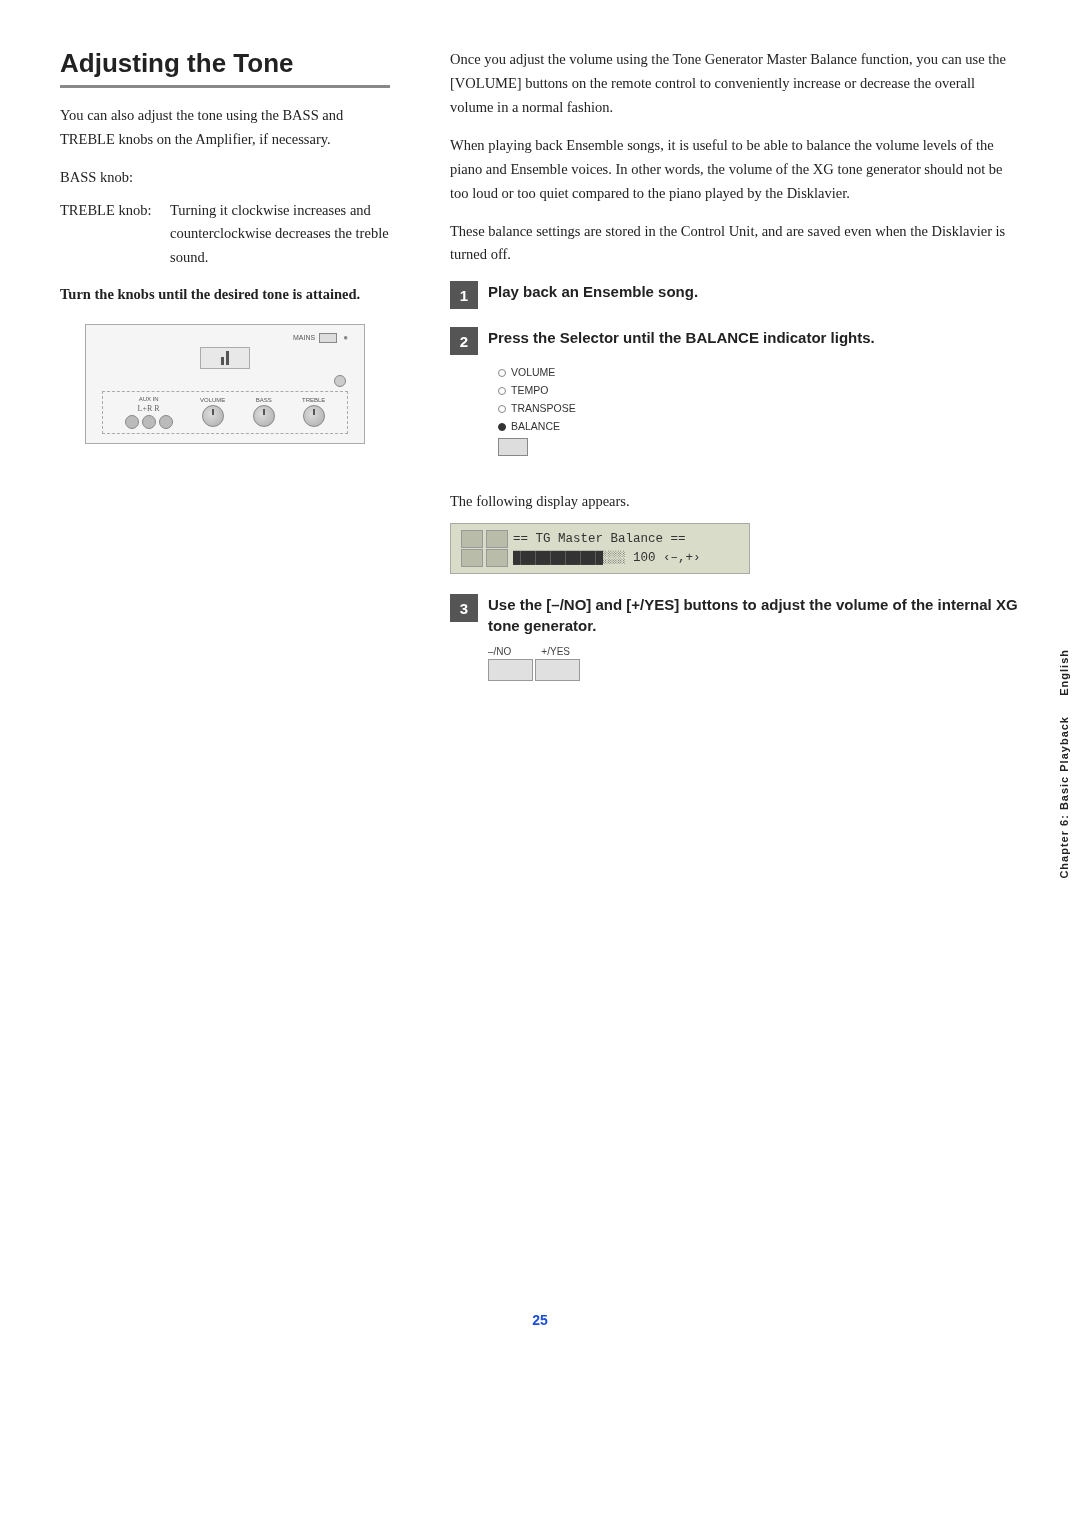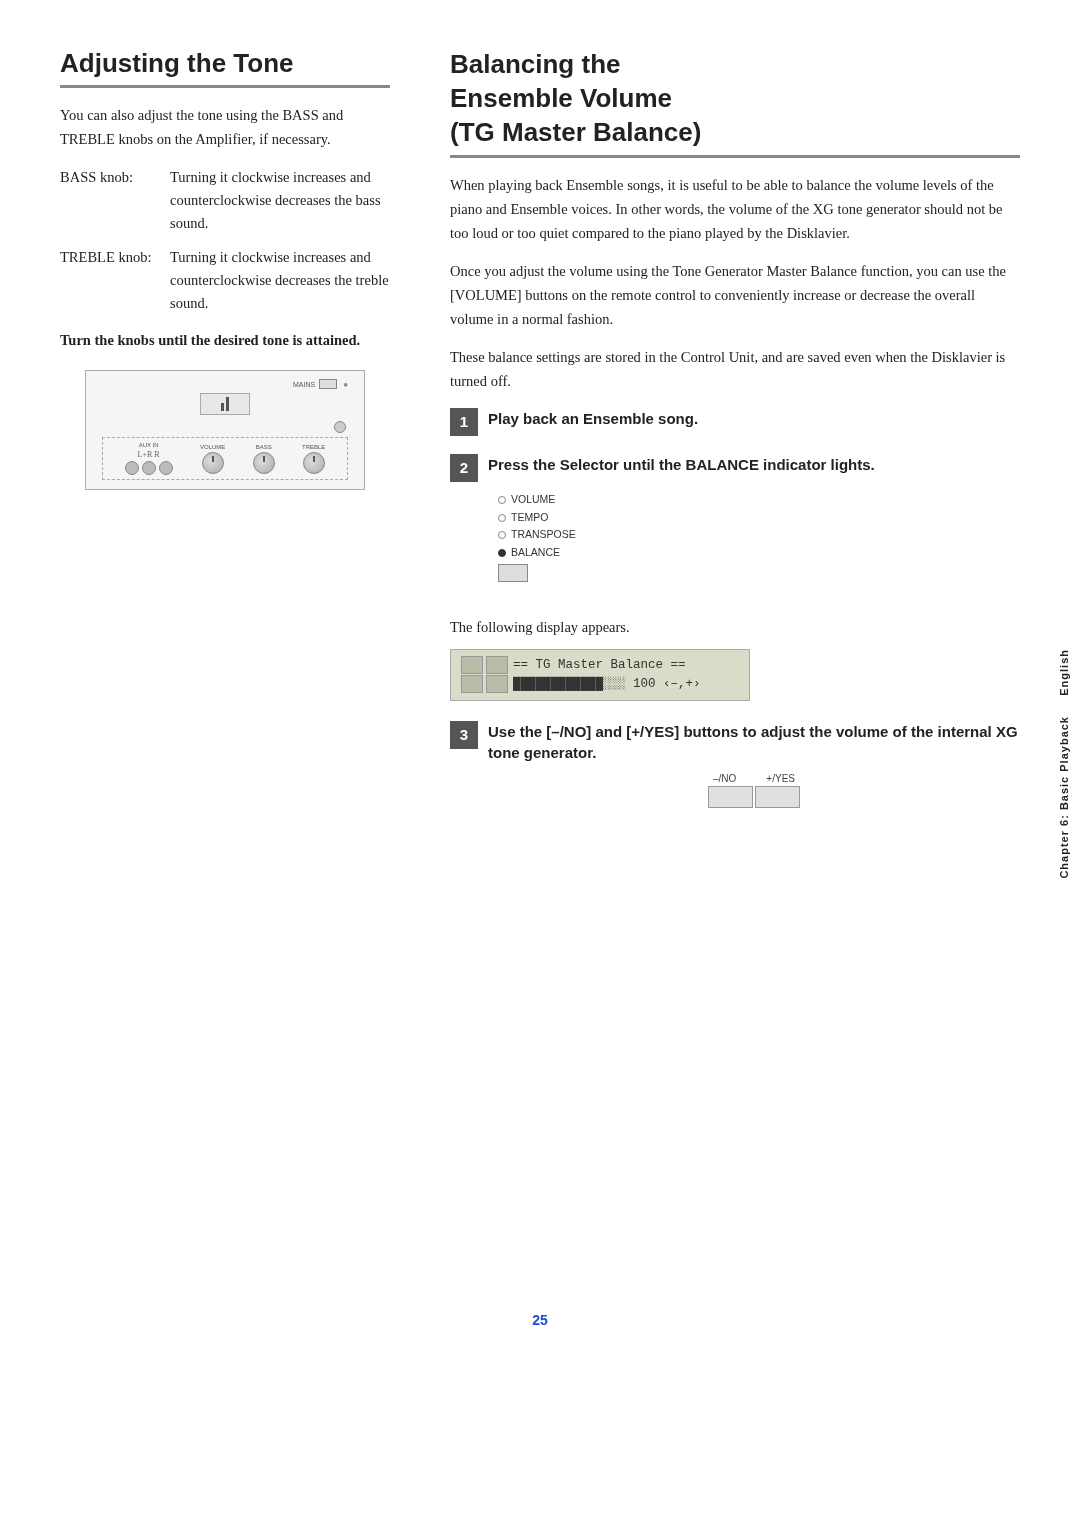--- a/index.html
+++ b/index.html
@@ -340,21 +340,21 @@
     .following-text {
       font-size: 14.5px;
       margin-bottom: 8px;
       line-height: 1.6;
     }
 
     
     .button-panel {
       display: flex;
       flex-direction: column;
-      align-items: center;
+      align-items: flex-start;
       margin: 10px 0;
     }
 
     .button-labels {
       display: flex;
       gap: 30px;
       font-size: 10px;
       font-family: Arial;
       color: #444;
       margin-bottom: 2px;
@@ -392,21 +392,20 @@
   <div class="main-content">
 
     <div class="left-col">
       <h2 class="section-title">Adjusting the Tone</h2>
 
       <p class="intro-text">You can also adjust the tone using the BASS and TREBLE knobs on the Amplifier, if necessary.</p>
 
       <div class="def-list">
         <div class="def-item">
           <span class="def-term">BASS knob:</span>
-          <span class="def-desc">Turning it clockwise increases and counterclockwise decreases the bass sound.</span>
         </div>
         <div class="def-item">
           <span class="def-term">TREBLE knob:</span>
           <span class="def-desc">Turning it clockwise increases and counterclockwise decreases the treble sound.</span>
         </div>
       </div>
 
       <p class="turn-text">Turn the knobs until the desired tone is attained.</p>
 
       <div class="amp-image">
@@ -448,28 +447,23 @@
             <div class="amp-knob-group">
               <span class="amp-knob-label">TREBLE</span>
               <div class="amp-knob"></div>
             </div>
           </div>
         </div>
       </div>
     </div>
 
     <div class="right-col">
-      <h2 class="section-title-right">
-        <span>Balancing the</span><br>
-        <span>Ensemble Volume</span><br>
-        <span>(TG Master Balance)</span>
-      </h2>
-
+
+      <p class="intro-text">Once you adjust the volume using the Tone Generator Master Balance function, you can use the [VOLUME] buttons on the remote control to conveniently increase or decrease the overall volume in a normal fashion.</p>
       <p class="intro-text">When playing back Ensemble songs, it is useful to be able to balance the volume levels of the piano and Ensemble voices. In other words, the volume of the XG tone generator should not be too loud or too quiet compared to the piano played by the Disklavier.</p>
-      <p class="intro-text">Once you adjust the volume using the Tone Generator Master Balance function, you can use the [VOLUME] buttons on the remote control to conveniently increase or decrease the overall volume in a normal fashion.</p>
       <p class="intro-text">These balance settings are stored in the Control Unit, and are saved even when the Disklavier is turned off.</p>
 
       <div class="step-container">
         <div class="step-num">1</div>
         <div class="step-content">
           <div class="step-title">Play back an Ensemble song.</div>
         </div>
       </div>
 
       <div class="step-container">

